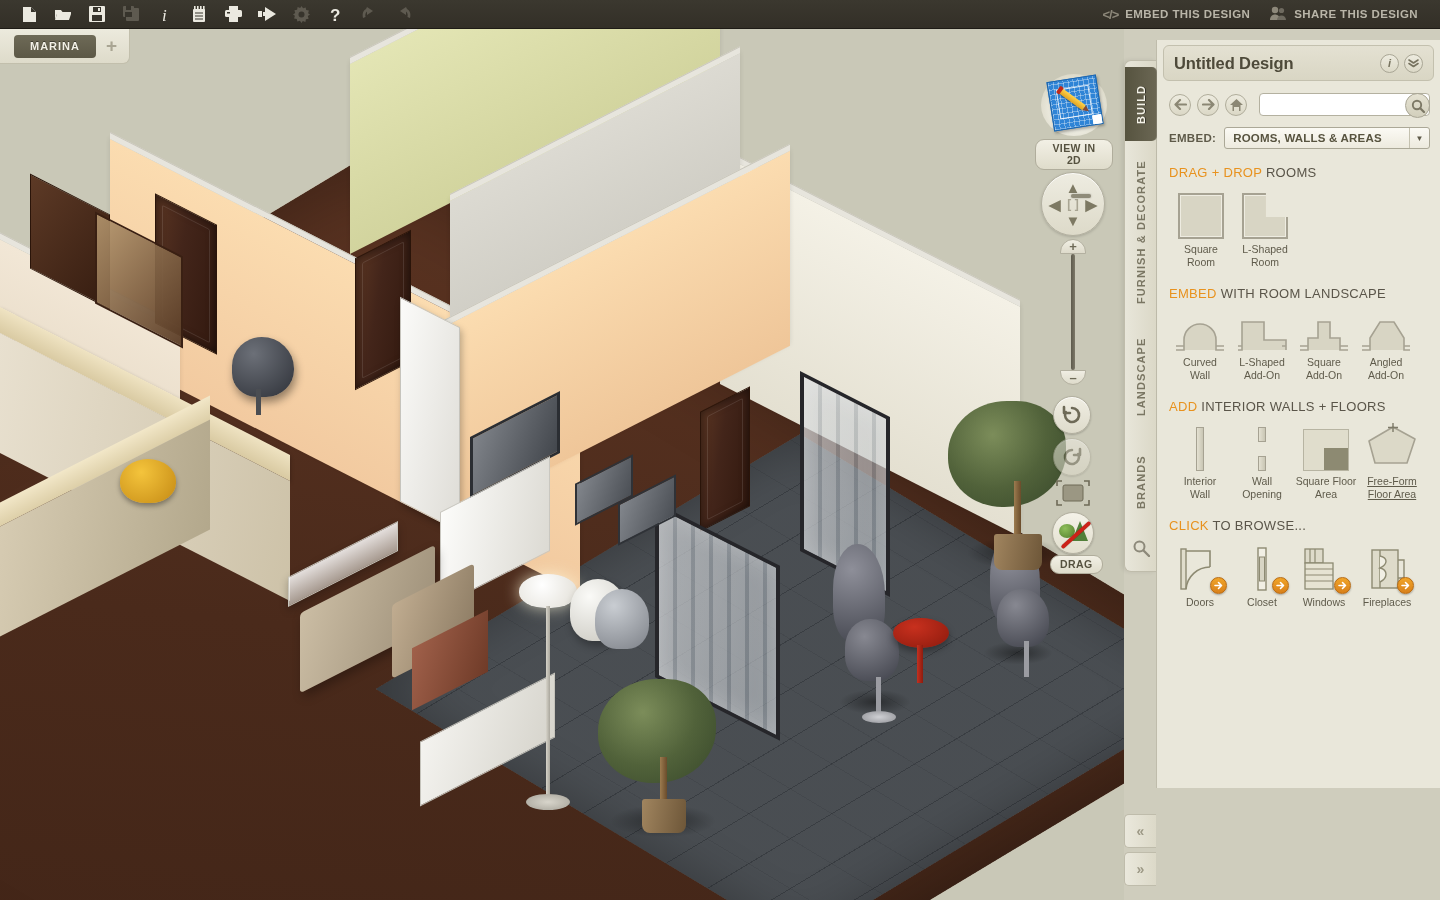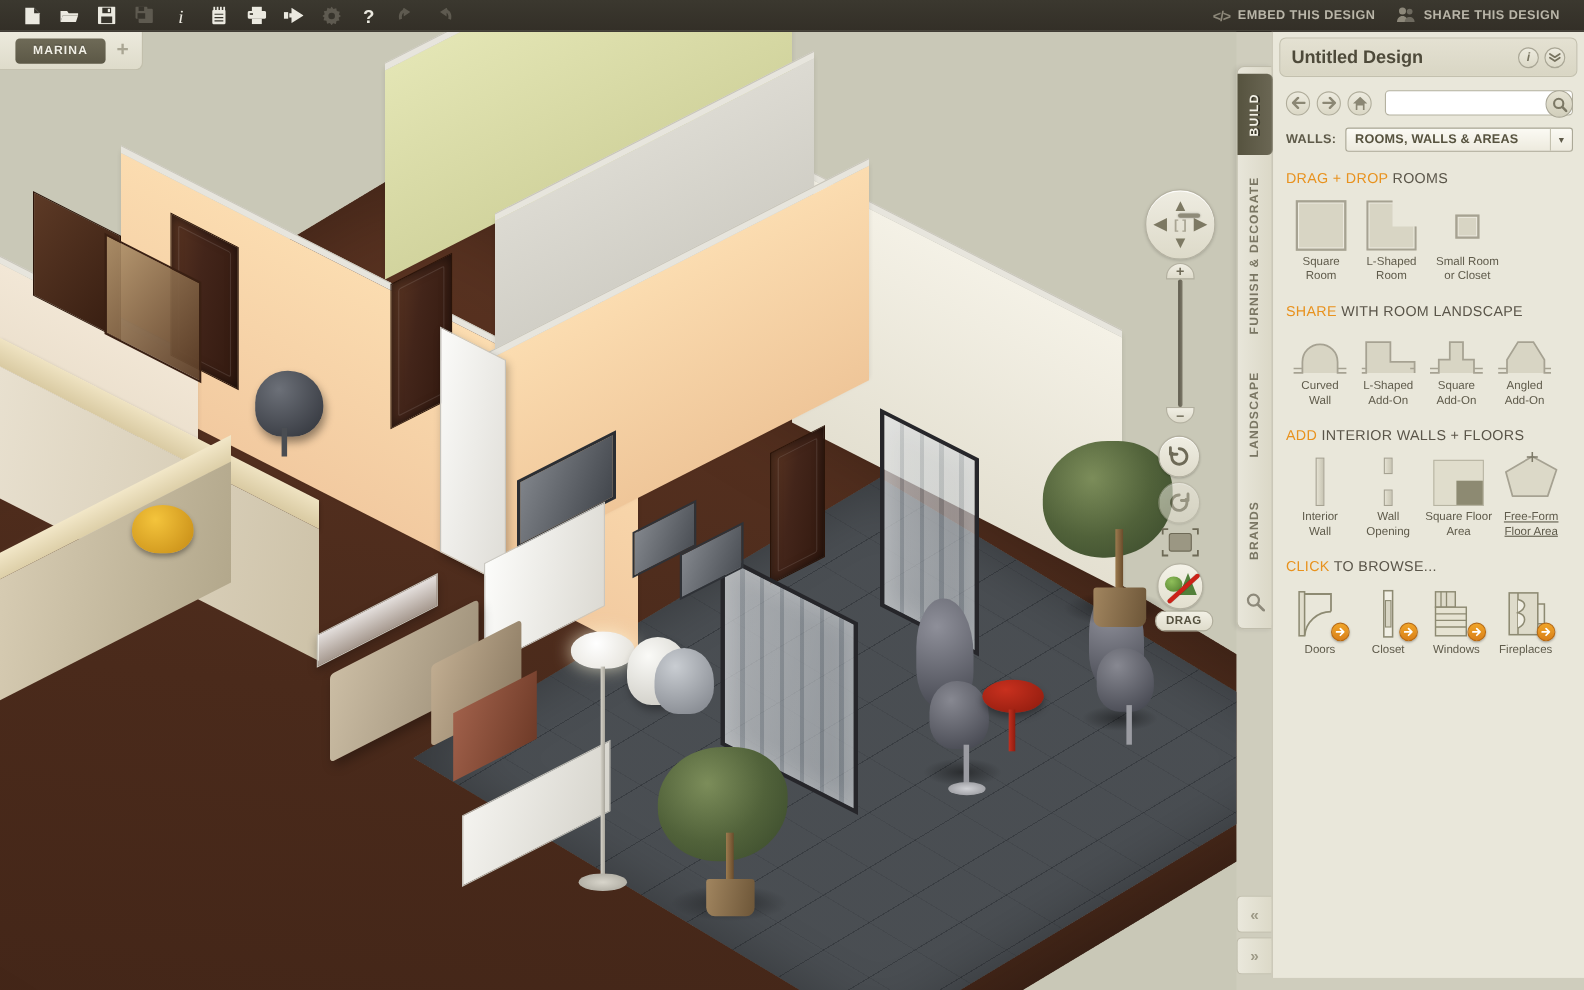--- a/index.html
+++ b/index.html
@@ -227,21 +227,21 @@
   .vtab.active {
     background: linear-gradient(90deg,#6b6754,#56533f);
     color:#f4f2e7; border-radius:5px 0 0 5px;
     text-shadow:0 1px 0 rgba(0,0,0,.45);
     box-shadow: inset 1px 0 0 rgba(255,255,255,.12);
   }
   .vtab-search{ position:absolute; left:7px; bottom:10px; color:#8d897a; cursor:pointer; }
 
   
   .panel {
-    position:absolute; right:0; top:29px; width:284px; height:860px;
+    position:absolute; right:0; top:40px; width:284px; height:748px;
     background:#e9e7da; border-left:1px solid #bfbcab;
   }
   .panel-head {
     margin:5px 6px 0 6px; height:36px;
     background: linear-gradient(#e4e1d2,#d9d6c4);
     border:1px solid #c3c0ae; border-radius:6px;
     display:flex; align-items:center; padding:0 10px;
   }
   .panel-title { font-size:16.5px; font-weight:bold; color:#4e4a3a; letter-spacing:-.1px; }
   .panel-head-btns { margin-left:auto; display:flex; gap:5px; }
@@ -539,20 +539,27 @@
       <div class="plant-leaves" style="left:948px;top:372px;width:118px;height:106px;"></div>
       <div class="obj" style="left:1014px;top:452px;width:7px;height:62px;background:linear-gradient(90deg,#9c7b4f,#6a4c2b);"></div>
       <div class="plant-pot" style="left:994px;top:505px;width:48px;height:36px;"></div>
 
       <div class="shadow-ell" style="left:608px;top:775px;width:110px;height:34px;"></div>
       <div class="plant-leaves" style="left:598px;top:650px;width:118px;height:104px;"></div>
       <div class="obj" style="left:660px;top:728px;width:7px;height:54px;background:linear-gradient(90deg,#9c7b4f,#6a4c2b);"></div>
       <div class="plant-pot" style="left:642px;top:770px;width:44px;height:34px;"></div>
     </div>
 
+    <div class="view2d-wrap">
+      <div class="view2d-ico">
+        <div class="bp"></div>
+          <div class="pencil"></div>
+      </div>
+      <span class="pill-label">VIEW IN 2D</span>
+    </div>
 
     <div class="dpad">
       <span class="dp-arrow dp-up">▲</span>
       <span class="dp-arrow dp-down">▼</span>
       <span class="dp-arrow dp-left">◀</span>
       <span class="dp-arrow dp-right">▶</span>
       <span class="dp-arrow dp-center">[ ]</span>
     </div>
 
     <div class="zoomslider">
@@ -663,21 +670,21 @@
         <div class="search-ico-btn">
           <svg width="14" height="14" viewBox="0 0 14 14">
               <circle cx="6" cy="6" r="4.2" fill="none" stroke="currentColor" stroke-width="1.9"></circle>
               <line x1="9.2" y1="9.2" x2="13" y2="13" stroke="currentColor" stroke-width="2.2" stroke-linecap="round"></line>
             </svg>
         </div>
       </div>
     </div>
 
     <div class="showrow">
-      <span class="showlabel">WALLS:</span>
+      <span class="showlabel">EMBED:</span>
       <div class="select">
         <span>ROOMS, WALLS &amp; AREAS</span>
         <span class="caret">▼</span>
       </div>
     </div>
 
     <div class="section">
       <div class="sec-title">
         <span class="hl">DRAG + DROP</span><span class="rest"> ROOMS</span>
       </div>
@@ -689,33 +696,26 @@
           <div class="tile-label" style="white-space:pre-line;">Square
 Room</div>
         </div>
         <div class="tile" style="width:64px;">
           <div class="tile-art" style="height:50px;">
               <div class="lshape"></div>
             </div>
           <div class="tile-label" style="white-space:pre-line;">L-Shaped
 Room</div>
         </div>
-        <div class="tile" style="width:74px;">
-          <div class="tile-art" style="height:50px;">
-              <div class="smallroom" style="margin-bottom:11px;"></div>
-            </div>
-          <div class="tile-label" style="white-space:pre-line;">Small Room
-or Closet</div>
-        </div>
       </div>
     </div>
 
     <div class="section" style="padding-top:18px;">
       <div class="sec-title">
-        <span class="hl">SHARE</span><span class="rest"> WITH ROOM LANDSCAPE</span>
+        <span class="hl">EMBED</span><span class="rest"> WITH ROOM LANDSCAPE</span>
       </div>
       <div class="tile-row">
         <div class="tile" style="width:62px;">
           <div class="tile-art" style="height:42px;">
             <span class="addon">
               <svg width="52" height="36" viewBox="0 0 52 36">
                   <path d="M2 34h8V24a16 16 0 0 1 32 0v10h8" fill="#d8d5c4" stroke="#a6a292" stroke-width="1.6"></path>
                   <path d="M2 30h8M42 30h8" stroke="#a6a292" stroke-width="1.4"></path>
                 </svg>
             </span>

